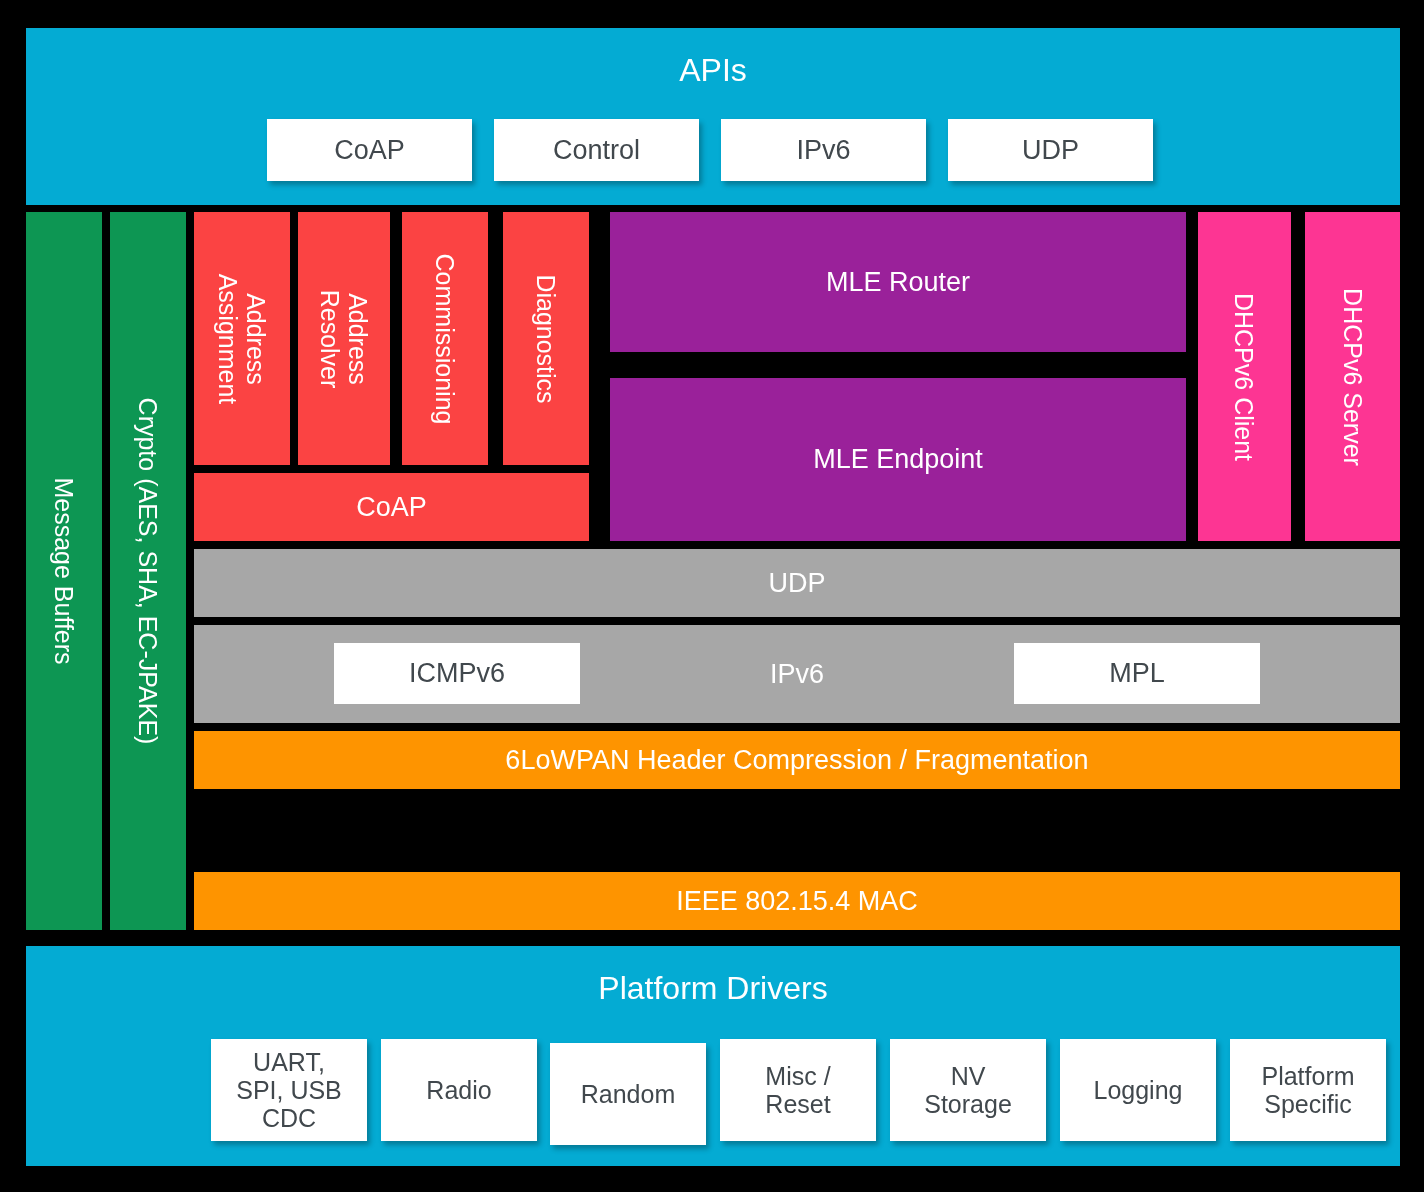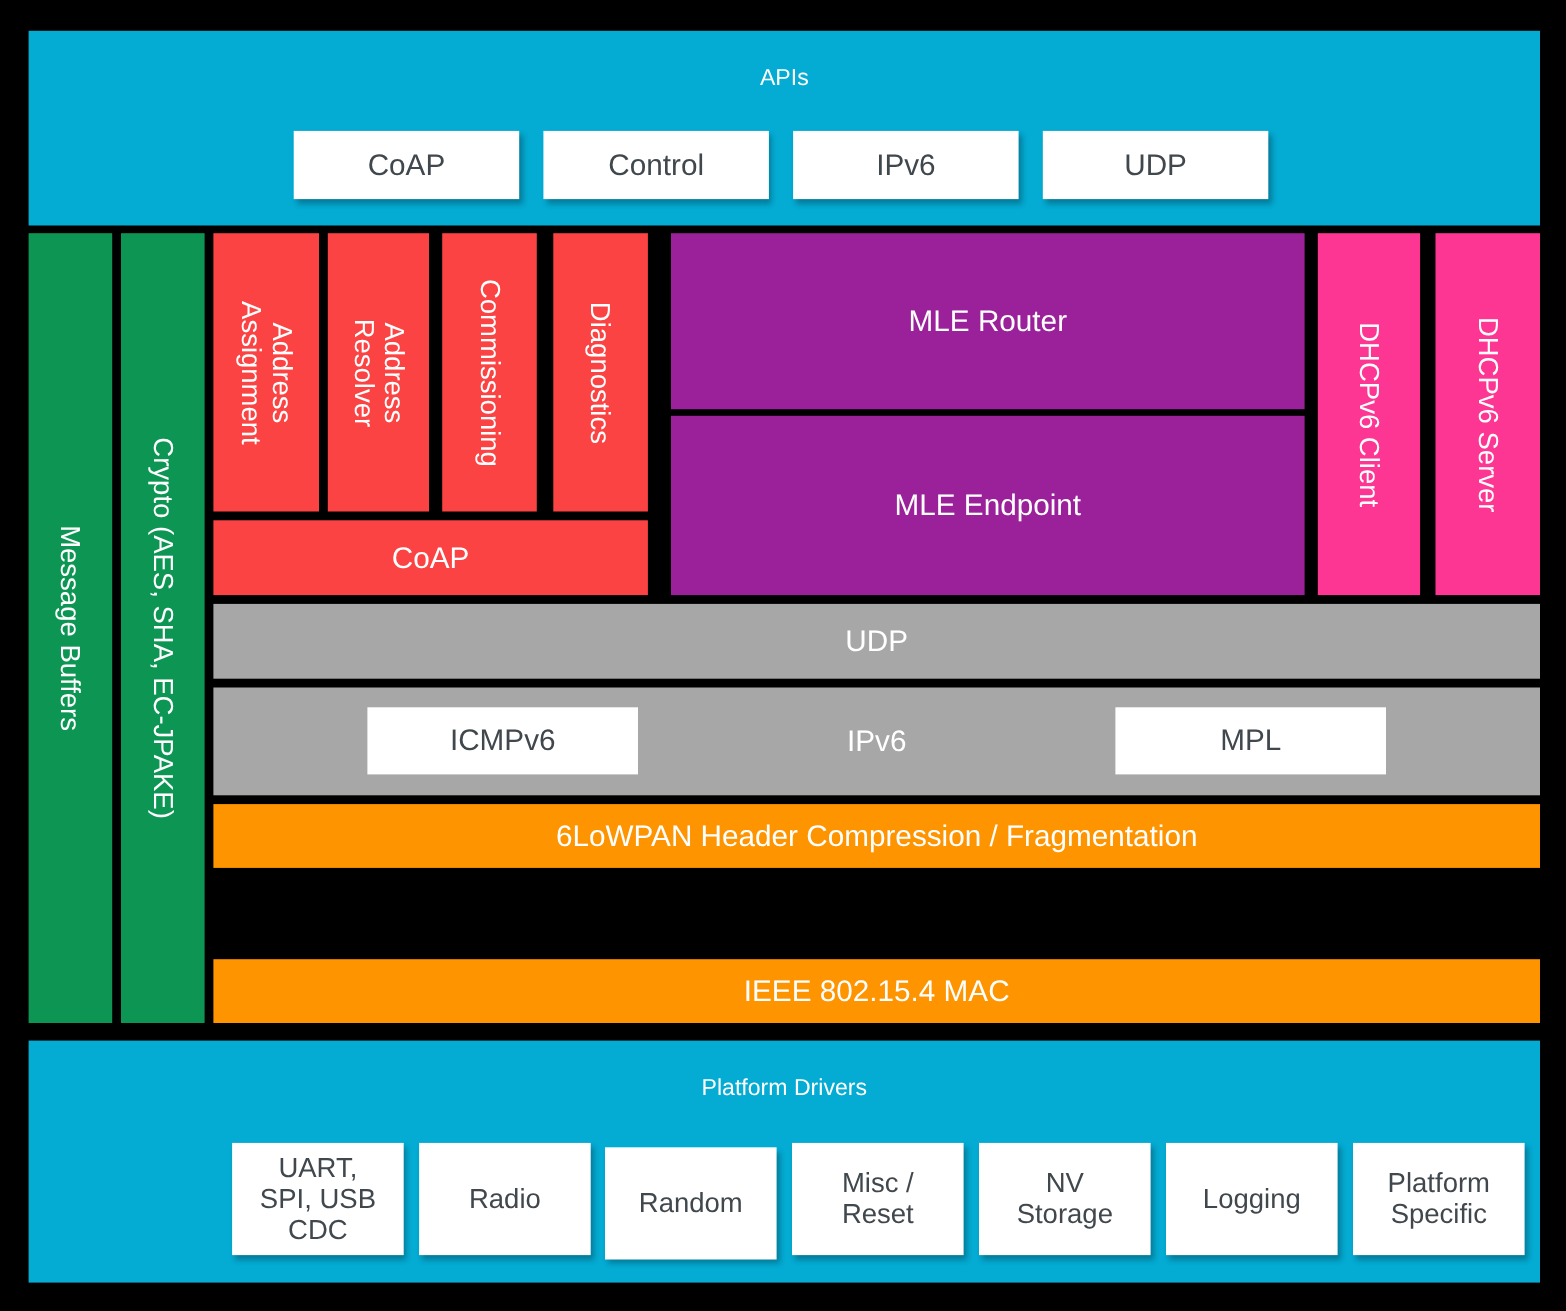--- a/index.html
+++ b/index.html
@@ -44,21 +44,21 @@
   .chip-flat { box-shadow: none; }
 
   
   .vert > span {
     display: block;
     white-space: nowrap;
     transform: rotate(90deg);
     transform-origin: center center;
   }
 
-  .t-section { font-size: 21px; text-align: right; }
+  .t-section { font-size: 32px; text-align: right; }
   .t-band    { font-size: 27px; }
   .t-chip    { font-size: 27px; }
   .t-vert    { font-size: 25px; }
   .t-mle     { font-size: 27px; }
   .t-drv     { font-size: 25px; }
 </style>
 </head>
 <body>
 
 <div id="canvas">
@@ -86,21 +86,21 @@
   </div>
   <div class="blk red vert t-vert" style="left:402px; top:212px; width:86px; height:253px;">
     <span>Commissioning</span>
   </div>
   <div class="blk red vert t-vert" style="left:503px; top:212px; width:86px; height:253px;">
     <span>Diagnostics</span>
   </div>
 
   <div class="blk red t-band" style="left:194px; top:473px; width:395px; height:68px;">CoAP</div>
 
-  <div class="blk purple t-mle" style="left:610px; top:212px; width:576px; height:160px;">MLE Router</div>
+  <div class="blk purple t-mle" style="left:610px; top:212px; width:576px; height:140px;">MLE Router</div>
   <div class="blk purple t-mle" style="left:610px; top:378px; width:576px; height:163px;">MLE Endpoint</div>
 
   <div class="blk pink vert t-vert" style="left:1198px; top:212px; width:93px; height:329px;">
     <span>DHCPv6 Client</span>
   </div>
   <div class="blk pink vert t-vert" style="left:1305px; top:212px; width:95px; height:329px;">
     <span>DHCPv6 Server</span>
   </div>
 
   <div class="blk gray t-band" style="left:194px; top:549px; width:1206px; height:68px;">UDP</div>

